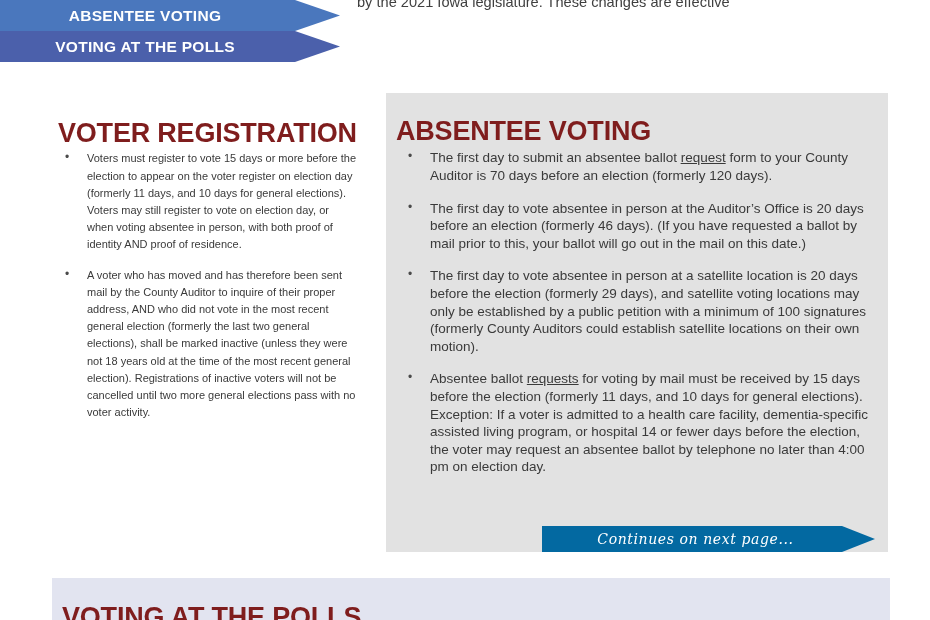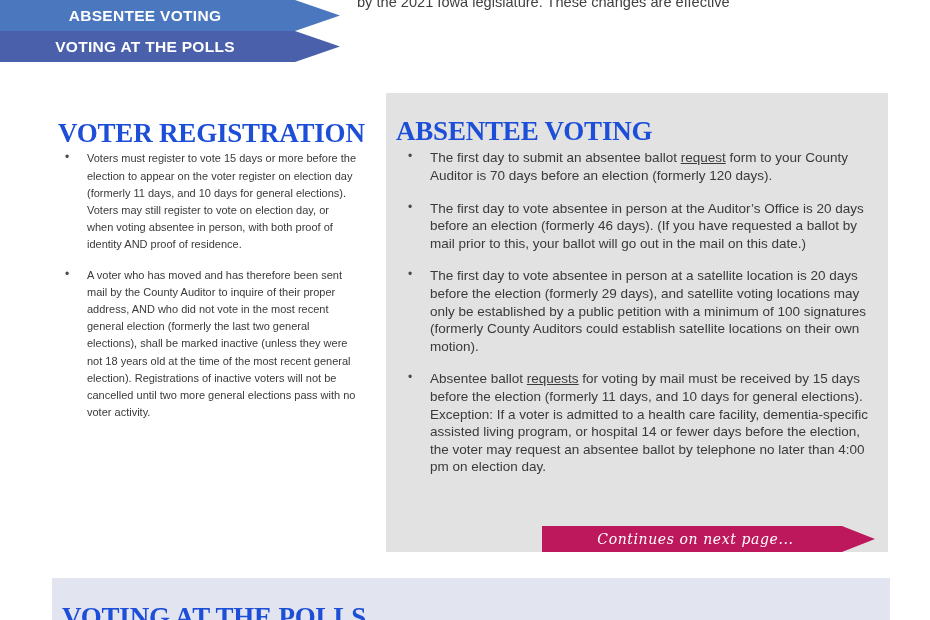--- a/index.html
+++ b/index.html
@@ -32,25 +32,24 @@
 
   
   #intro-paragraph{
     position:absolute; left:357px; top:-8px; width:530px;
     font-size:14.6px; line-height:21px; color:#3f3f3f;
   }
   #intro-paragraph .line{ white-space:nowrap; }
 
   
   .section-heading{
-    color:#1d4ed8; font-weight:bold;
+    color:#7f1d1d; font-weight:bold;
     font-size:27px; line-height:30px;
     letter-spacing:-0.2px;
     white-space:nowrap;
-    font-family:Liberation Serif, serif;
   }
 
   
   #voter-registration-section{
     position:absolute; left:58px; top:96px; width:300px;
   }
   #voter-registration-section .section-heading{ margin-bottom:2px; }
 
   ul.bullets{ list-style:none; margin:0; padding:0; }
   ul.bullets > li{
@@ -76,21 +75,21 @@
     padding-left:34px;
   }
   #absentee-voting-section ul.bullets > li:before{ left:12px; }
 
   .u{ text-decoration:underline; }
   .i{ }
 
   
   #continues-banner{
     position:absolute; left:542px; top:526px; width:333px; height:26px;
-    background:#be185d;
+    background:#0369a1;
     -webkit-clip-path: polygon(0 0, 300px 0, 333px 50%, 300px 100%, 0 100%);
     clip-path: polygon(0 0, 300px 0, 333px 50%, 300px 100%, 0 100%);
     display:flex; align-items:center; justify-content:center;
   }
   #continues-banner-label{
     color:#ffffff; font-size:14px; font-style:italic;
     font-family:"DejaVu Serif", serif;
     letter-spacing:0.6px; margin-right:26px;
     white-space:nowrap;
   }

